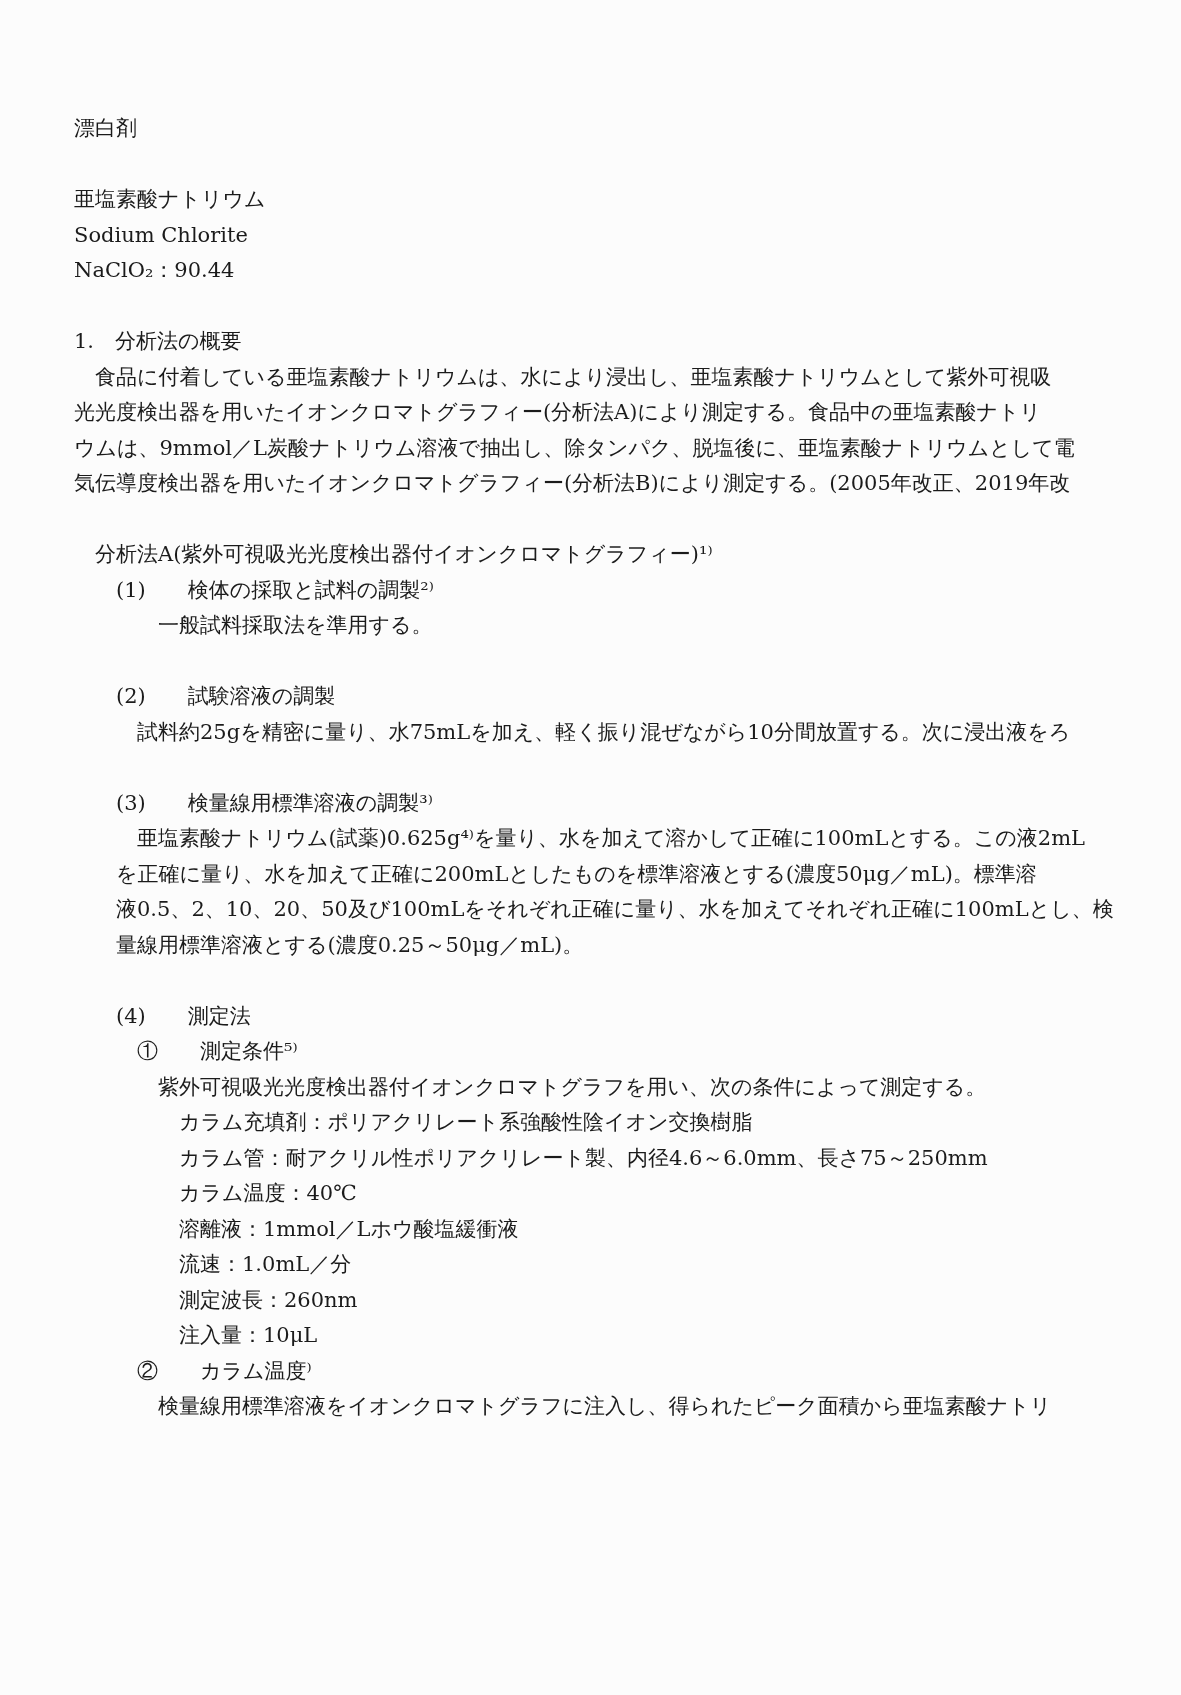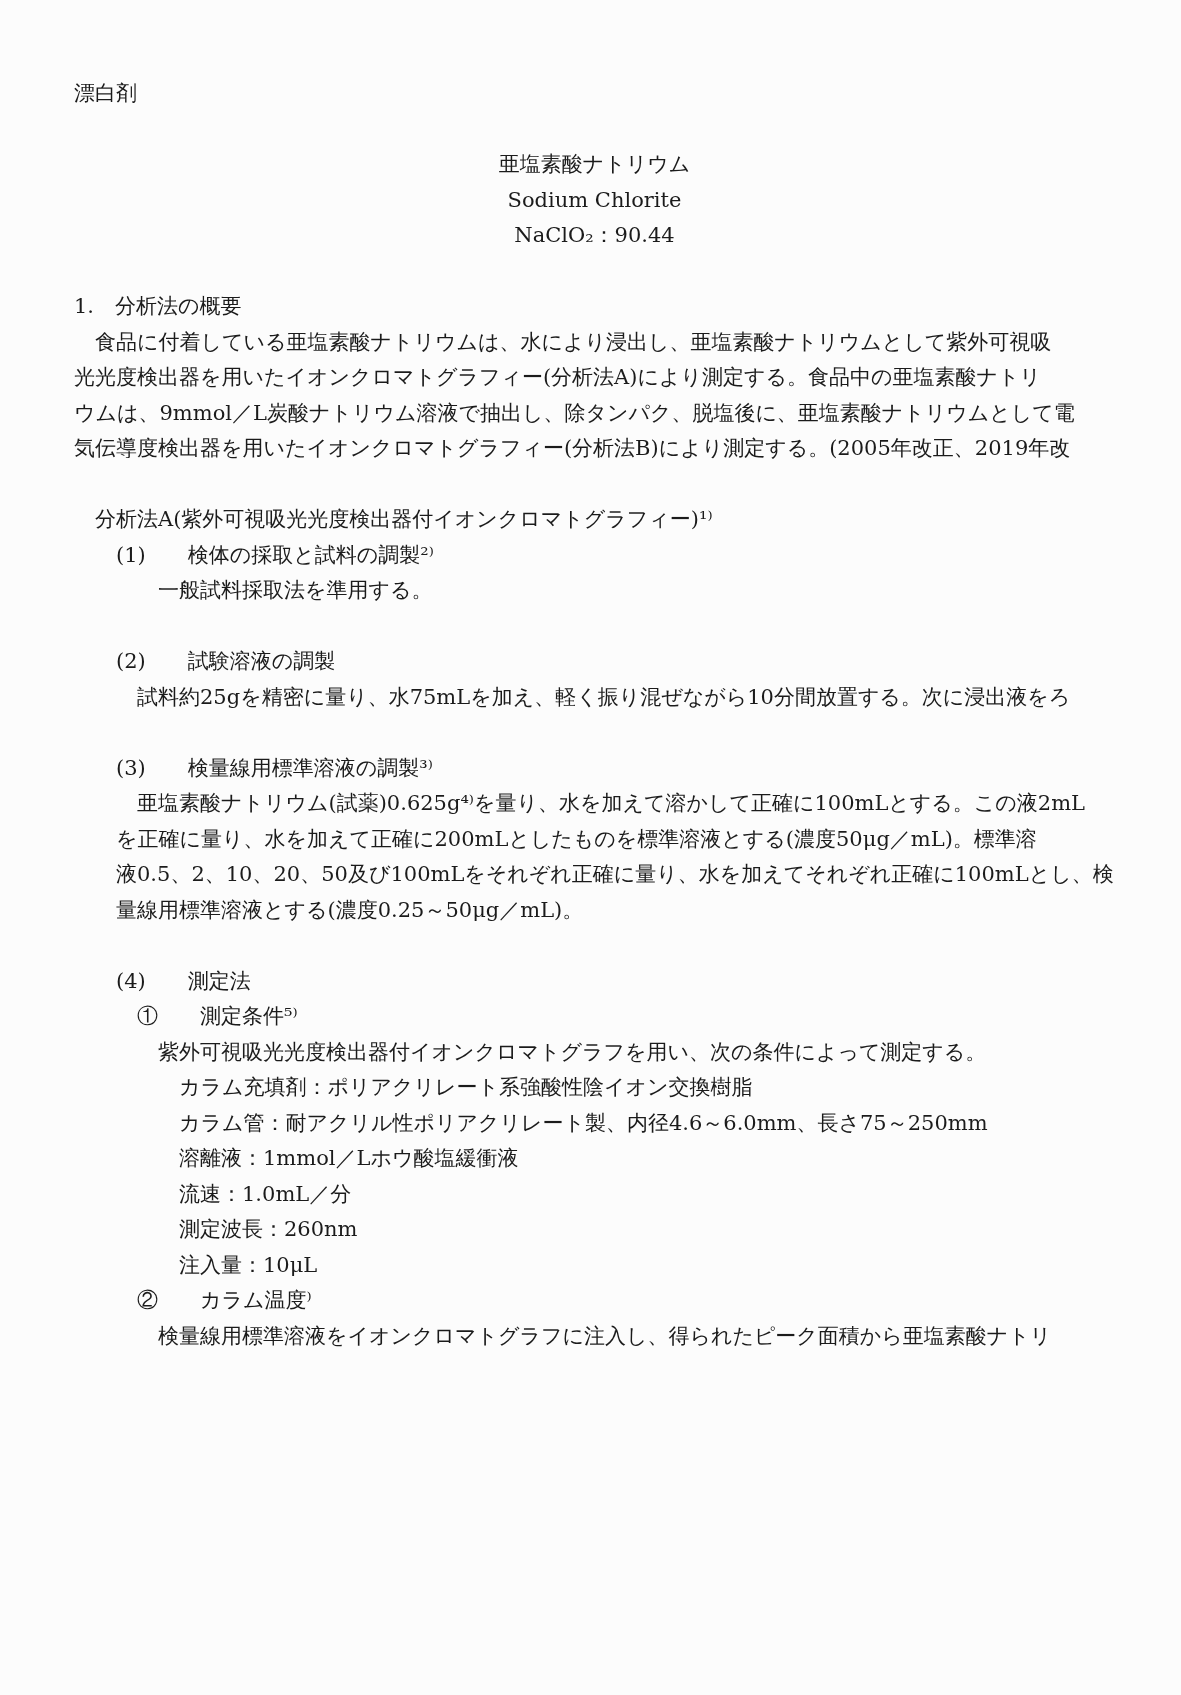--- a/index.html
+++ b/index.html
@@ -10,36 +10,35 @@
     width: 1181px;
     height: 1695px;
     background: #fcfcfc;
     color: #1b1b1b;
     font-family: "DejaVu Serif", "Liberation Serif", serif;
   }
   .page {
     box-sizing: border-box;
     width: 1181px;
     height: 1639px;
-    padding: 76px 66px 0 74px;
+    padding: 111px 66px 0 74px;
     overflow: hidden;
     background: #fcfcfc;
   }
   .flow {
     width: 100%;
   }
   .line {
     font-size: 21px;
     line-height: 35.5px;
     height: 35.5px;
     white-space: pre;
     overflow: visible;
   }
   .line.center {
-    text-align: center;
   }
   .line.blank {
     
   }
 </style>
 </head>
 <body>
 
 <div class="page">
   <div class="flow" id="doc-flow">
@@ -66,20 +65,21 @@
       <div class="line">　　　亜塩素酸ナトリウム(試薬)0.625g⁴⁾を量り、水を加えて溶かして正確に100mLとする。この液2mL</div>
       <div class="line">　　を正確に量り、水を加えて正確に200mLとしたものを標準溶液とする(濃度50μg／mL)。標準溶</div>
       <div class="line">　　液0.5、2、10、20、50及び100mLをそれぞれ正確に量り、水を加えてそれぞれ正確に100mLとし、検</div>
       <div class="line">　　量線用標準溶液とする(濃度0.25～50μg／mL)。</div>
       <div class="line blank"></div>
       <div class="line">　　(4)　　測定法</div>
       <div class="line">　　　①　　測定条件⁵⁾</div>
       <div class="line">　　　　紫外可視吸光光度検出器付イオンクロマトグラフを用い、次の条件によって測定する。</div>
       <div class="line">　　　　　カラム充填剤：ポリアクリレート系強酸性陰イオン交換樹脂</div>
       <div class="line">　　　　　カラム管：耐アクリル性ポリアクリレート製、内径4.6～6.0mm、長さ75～250mm</div>
+      <div class="line">　　　　　カラム温度：40℃</div>
       <div class="line">　　　　　溶離液：1mmol／Lホウ酸塩緩衝液</div>
       <div class="line">　　　　　流速：1.0mL／分</div>
       <div class="line">　　　　　測定波長：260nm</div>
       <div class="line">　　　　　注入量：10μL</div>
       <div class="line">　　　②　　カラム温度⁾</div>
       <div class="line">　　　　検量線用標準溶液をイオンクロマトグラフに注入し、得られたピーク面積から亜塩素酸ナトリ</div>
     </div>
 </div>
 
 </body></html>

